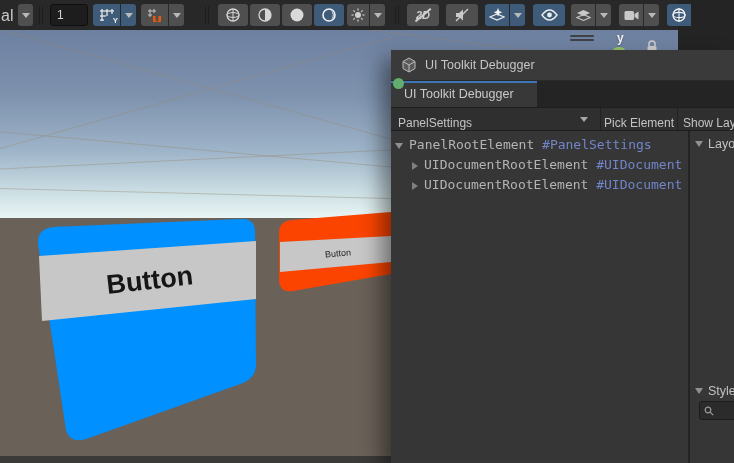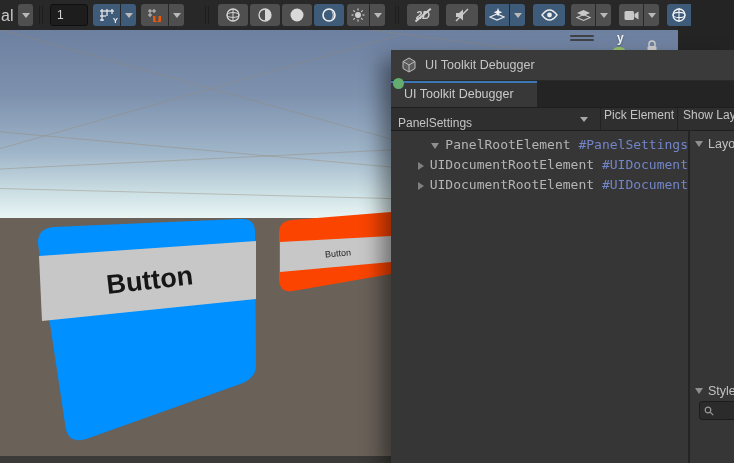--- a/index.html
+++ b/index.html
@@ -57,28 +57,28 @@
   .dbg-tab{position:absolute;left:0;top:0;width:146px;height:26px;background:#383838;}
   .tab-stripe{position:absolute;left:0;top:0;width:100%;height:2px;background:var(--tab-accent,#3c76b5);}
   .tab-dot{position:absolute;left:2px;top:-3px;width:11px;height:11px;border-radius:50%;
            background:var(--dot-green,#63ae6e);}
   .tab-text{position:absolute;left:13px;top:6px;color:#cacaca;font-size:12.5px;white-space:nowrap;}
   .dbg-toolbar{position:absolute;left:0;top:57px;width:100%;height:22px;background:#2f2f2f;
                border-top:1px solid #1e1e1e;border-bottom:1px solid #1e1e1e;color:#c4c4c4;font-size:12px;}
   .ps-drop{position:absolute;left:0;top:0;width:209px;height:22px;border-right:1px solid #222;}
   .ps-drop .ps-text{position:absolute;left:7px;top:8px;white-space:nowrap;}
   .ps-drop .tri-down{position:absolute;right:12px;top:9px;border-top-color:#a8a8a8;}
-  .w-btn{position:absolute;top:0;height:22px;display:flex;align-items:flex-start;justify-content:center;
+  .w-btn{position:absolute;top:0;height:22px;display:flex;align-items:flex-end;justify-content:center;
          white-space:nowrap;}
   .w-btn.pick{left:210px;width:76px;border-right:1px solid #222;}
   .w-btn.showlay{left:287px;width:80px;justify-content:flex-start;padding-left:5px;}
   .dbg-content{position:absolute;left:0;top:81px;width:100%;height:332px;background:#363636;}
   .tree{position:absolute;left:0;top:0;width:297px;height:100%;overflow:hidden;}
   .trow{position:absolute;left:0;height:20px;width:297px;white-space:nowrap;overflow:hidden;
-        font-family:"DejaVu Sans Mono",monospace;font-size:13px;color:#b4b4b4;line-height:20px;text-align:right;}
+        font-family:"DejaVu Sans Mono",monospace;font-size:13px;color:#b4b4b4;line-height:20px;}
   .trow .tname{color:#b4b4b4;}
   .trow .tid{color:var(--id-blue,#7285c8);}
   .arr{display:inline-block;vertical-align:middle;margin-right:6px;}
   .arr.down{width:0;height:0;border-left:4.5px solid transparent;border-right:4.5px solid transparent;
             border-top:6px solid #8f8f8f;}
   .arr.right{width:0;height:0;border-top:4.5px solid transparent;border-bottom:4.5px solid transparent;
              border-left:6px solid #808080;}
   .vdivider{position:absolute;left:297px;top:0;width:2px;height:100%;background:#242424;}
   .inspector{position:absolute;left:299px;top:0;width:44px;height:100%;overflow:hidden;}
   .insp-row{position:absolute;left:5px;height:18px;display:flex;align-items:center;gap:5px;

